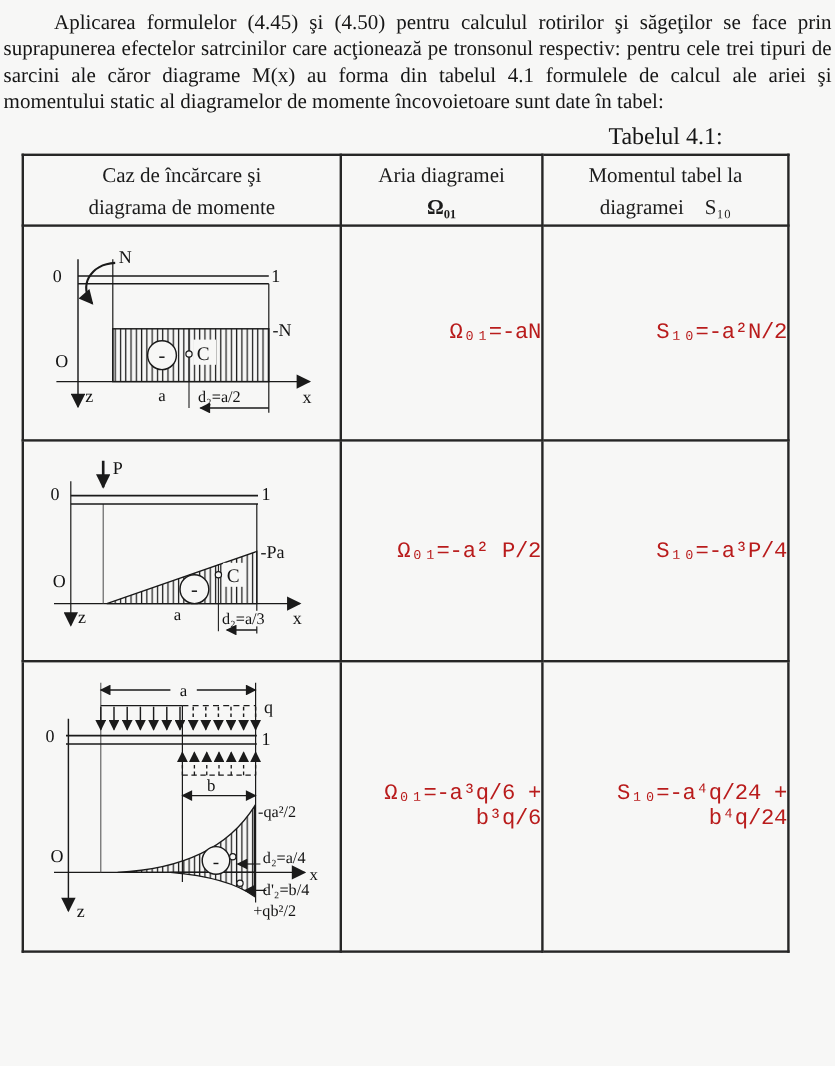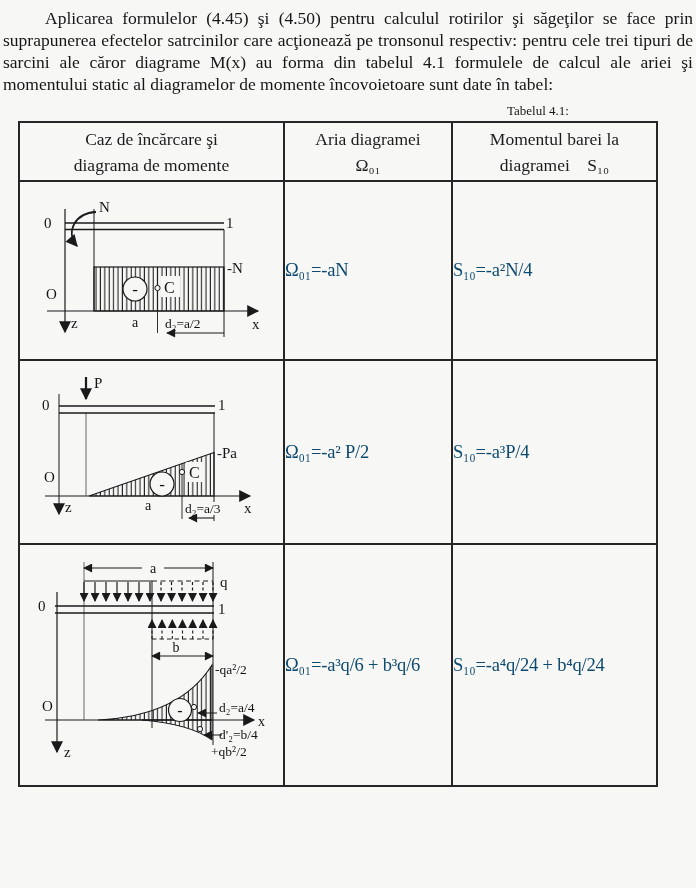--- a/index.html
+++ b/index.html
@@ -4,32 +4,32 @@
 <style>
   html,body{margin:0;padding:0;}
   body{
     width:696px;height:888px;overflow:hidden;
     background:#f7f7f6;color:#1b1b1b;
     font-family:"Liberation Serif","DejaVu Serif",serif;
   }
   .text-block{padding:7px 3px 0 3px;}
   p.para{margin:0;font-size:17.5px;line-height:22px;text-align:justify;text-indent:42px;color:#161616;}
   p.para + p.para{margin-top:9px;text-decoration:underline;}
-  .caption{font-size:13px;margin:8px 0 2px 507px;color:#161616;}
+  .caption{font-size:20px;margin:8px 0 2px 507px;color:#161616;}
   table.moments{border-collapse:collapse;table-layout:fixed;width:638px;margin-left:18px;}
   table.moments col.c1{width:265px;}
   table.moments col.c2{width:168px;}
   table.moments col.c3{width:205px;}
   table.moments th,table.moments td{border:2px solid #262626;padding:0;}
   thead th{font-weight:normal;font-size:17.5px;line-height:26px;padding:3px 0 2px 0;text-align:center;vertical-align:middle;}
   thead tr{height:59px;border-radius:10px;}
   tr.r1{height:179px;} tr.r2{height:184px;} tr.r3{height:242px;}
-  .hdr-b{font-weight:normal;}
+  .hdr-b{font-weight:bold;}
   td.diagram{vertical-align:top;}
-  td.formula{text-align:left;vertical-align:middle;font-size:18.5px;letter-spacing:-0.2px;color:#0c4a6e;}
+  td.formula{text-align:right;vertical-align:middle;font-size:18.5px;letter-spacing:-0.2px;color:#b91c1c;font-family:Liberation Mono, monospace;}
   svg.diag{display:block;}
   svg text{fill:#141414;font-family:"Liberation Serif","DejaVu Serif",serif;}
   .t15{font-size:15px;} .t16{font-size:16px;} .t14{font-size:14px;} .t13{font-size:13.5px;} .t17{font-size:17px;}
   .ln{stroke:#1a1a1a;}
   .defs-holder{position:absolute;width:0;height:0;overflow:hidden;}
 </style>
 </head>
 <body>
 
 <svg class="defs-holder" aria-hidden="true">
@@ -62,21 +62,21 @@
     <tr>
       <th>
         <div>Caz de încărcare şi</div>
         <div>diagrama de momente</div>
       </th>
       <th>
         <div>Aria diagramei</div>
         <div class="hdr-b">Ω₀₁</div>
       </th>
       <th>
-        <div>Momentul barei la</div>
+        <div>Momentul tabel la</div>
         <div>diagramei S₁₀</div>
       </th>
     </tr>
   </thead>
   <tbody>
 
     <tr class="r1">
       <td class="diagram">
         <svg class="diag" width="261" height="175" viewBox="0 0 261 175">
           <line class="ln" x1="45" y1="27" x2="45" y2="150" stroke-width="1.2" marker-end="url(#ahb)"></line>
@@ -102,21 +102,21 @@
           <text class="t15" x="79" y="30">N</text>
           <text class="t15" x="207" y="91">-N</text>
           <text class="t15" x="26" y="117">O</text>
           <text class="t14" x="115" y="145" text-anchor="middle">a</text>
           <text class="t13" x="145" y="146">d₂=a/2</text>
           <text class="t15" x="51" y="146">z</text>
           <text class="t15" x="232" y="147">x</text>
         </svg>
       </td>
       <td class="formula">Ω₀₁=-aN</td>
-      <td class="formula">S₁₀=-a²N/4</td>
+      <td class="formula">S₁₀=-a²N/2</td>
     </tr>
 
     <tr class="r2">
       <td class="diagram">
         <svg class="diag" width="261" height="180" viewBox="0 0 261 180">
           <line class="ln" x1="39" y1="33" x2="39" y2="153" stroke-width="1" marker-end="url(#ahb)"></line>
           <line class="ln" x1="25" y1="135" x2="230" y2="135" stroke-width="1.2" marker-end="url(#ahb)"></line>
           <line x1="66" y1="52" x2="66" y2="135" stroke="#555" stroke-width="0.9"></line>
           <g>
             <line class="ln" x1="39" y1="45" x2="195" y2="45" stroke-width="1.3"></line>

